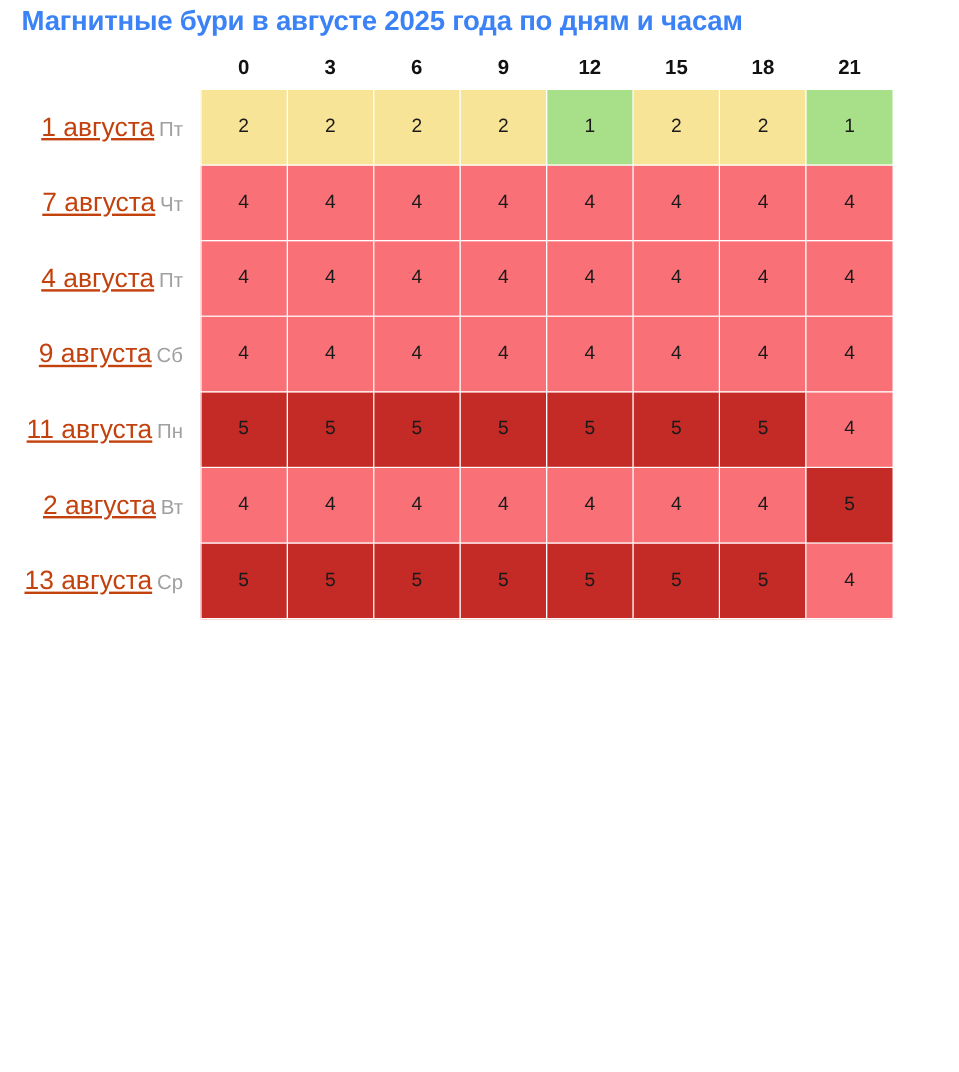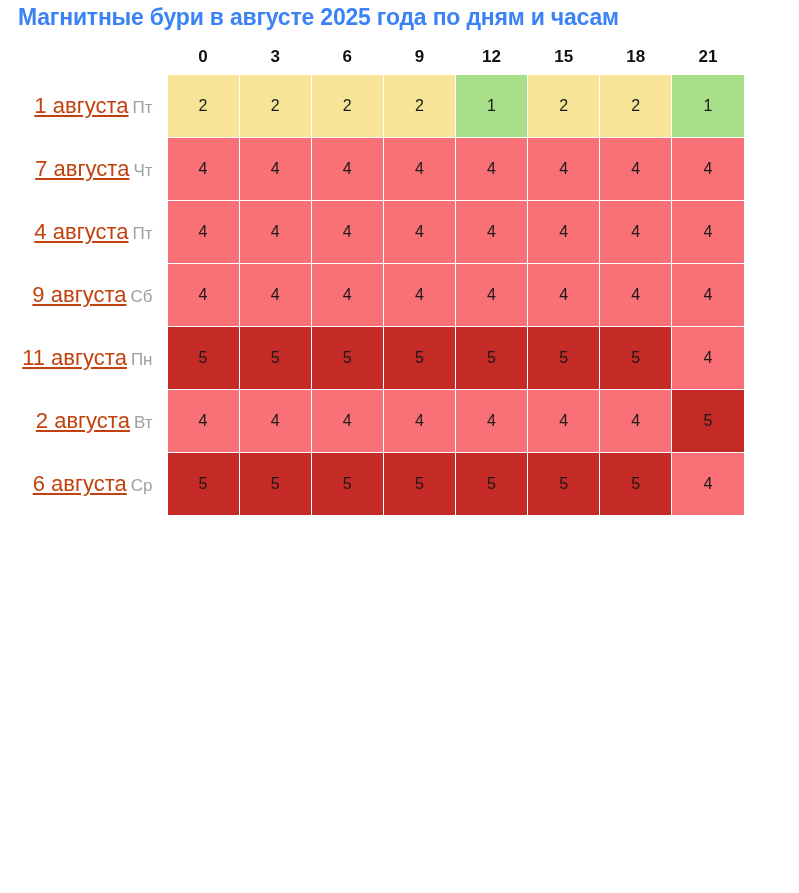--- a/index.html
+++ b/index.html
@@ -189,21 +189,21 @@
         <td class="cell k4l">4</td>
         <td class="cell k4l">4</td>
         <td class="cell k4l">4</td>
         <td class="cell k4l">4</td>
         <td class="cell k4l">4</td>
         <td class="cell k4l">4</td>
         <td class="cell k5">5</td>
         <td class="pad"></td>
       </tr>
       <tr>
-        <td class="daylabel"><span class="d-date">6 августа</span><span class="d-wd">Ср</span></td>
+        <td class="daylabel"><span class="d-date">13 августа</span><span class="d-wd">Ср</span></td>
         <td class="cell k5">5</td>
         <td class="cell k5">5</td>
         <td class="cell k5">5</td>
         <td class="cell k5">5</td>
         <td class="cell k5">5</td>
         <td class="cell k5">5</td>
         <td class="cell k5">5</td>
         <td class="cell k4l">4</td>
         <td class="pad"></td>
       </tr>

